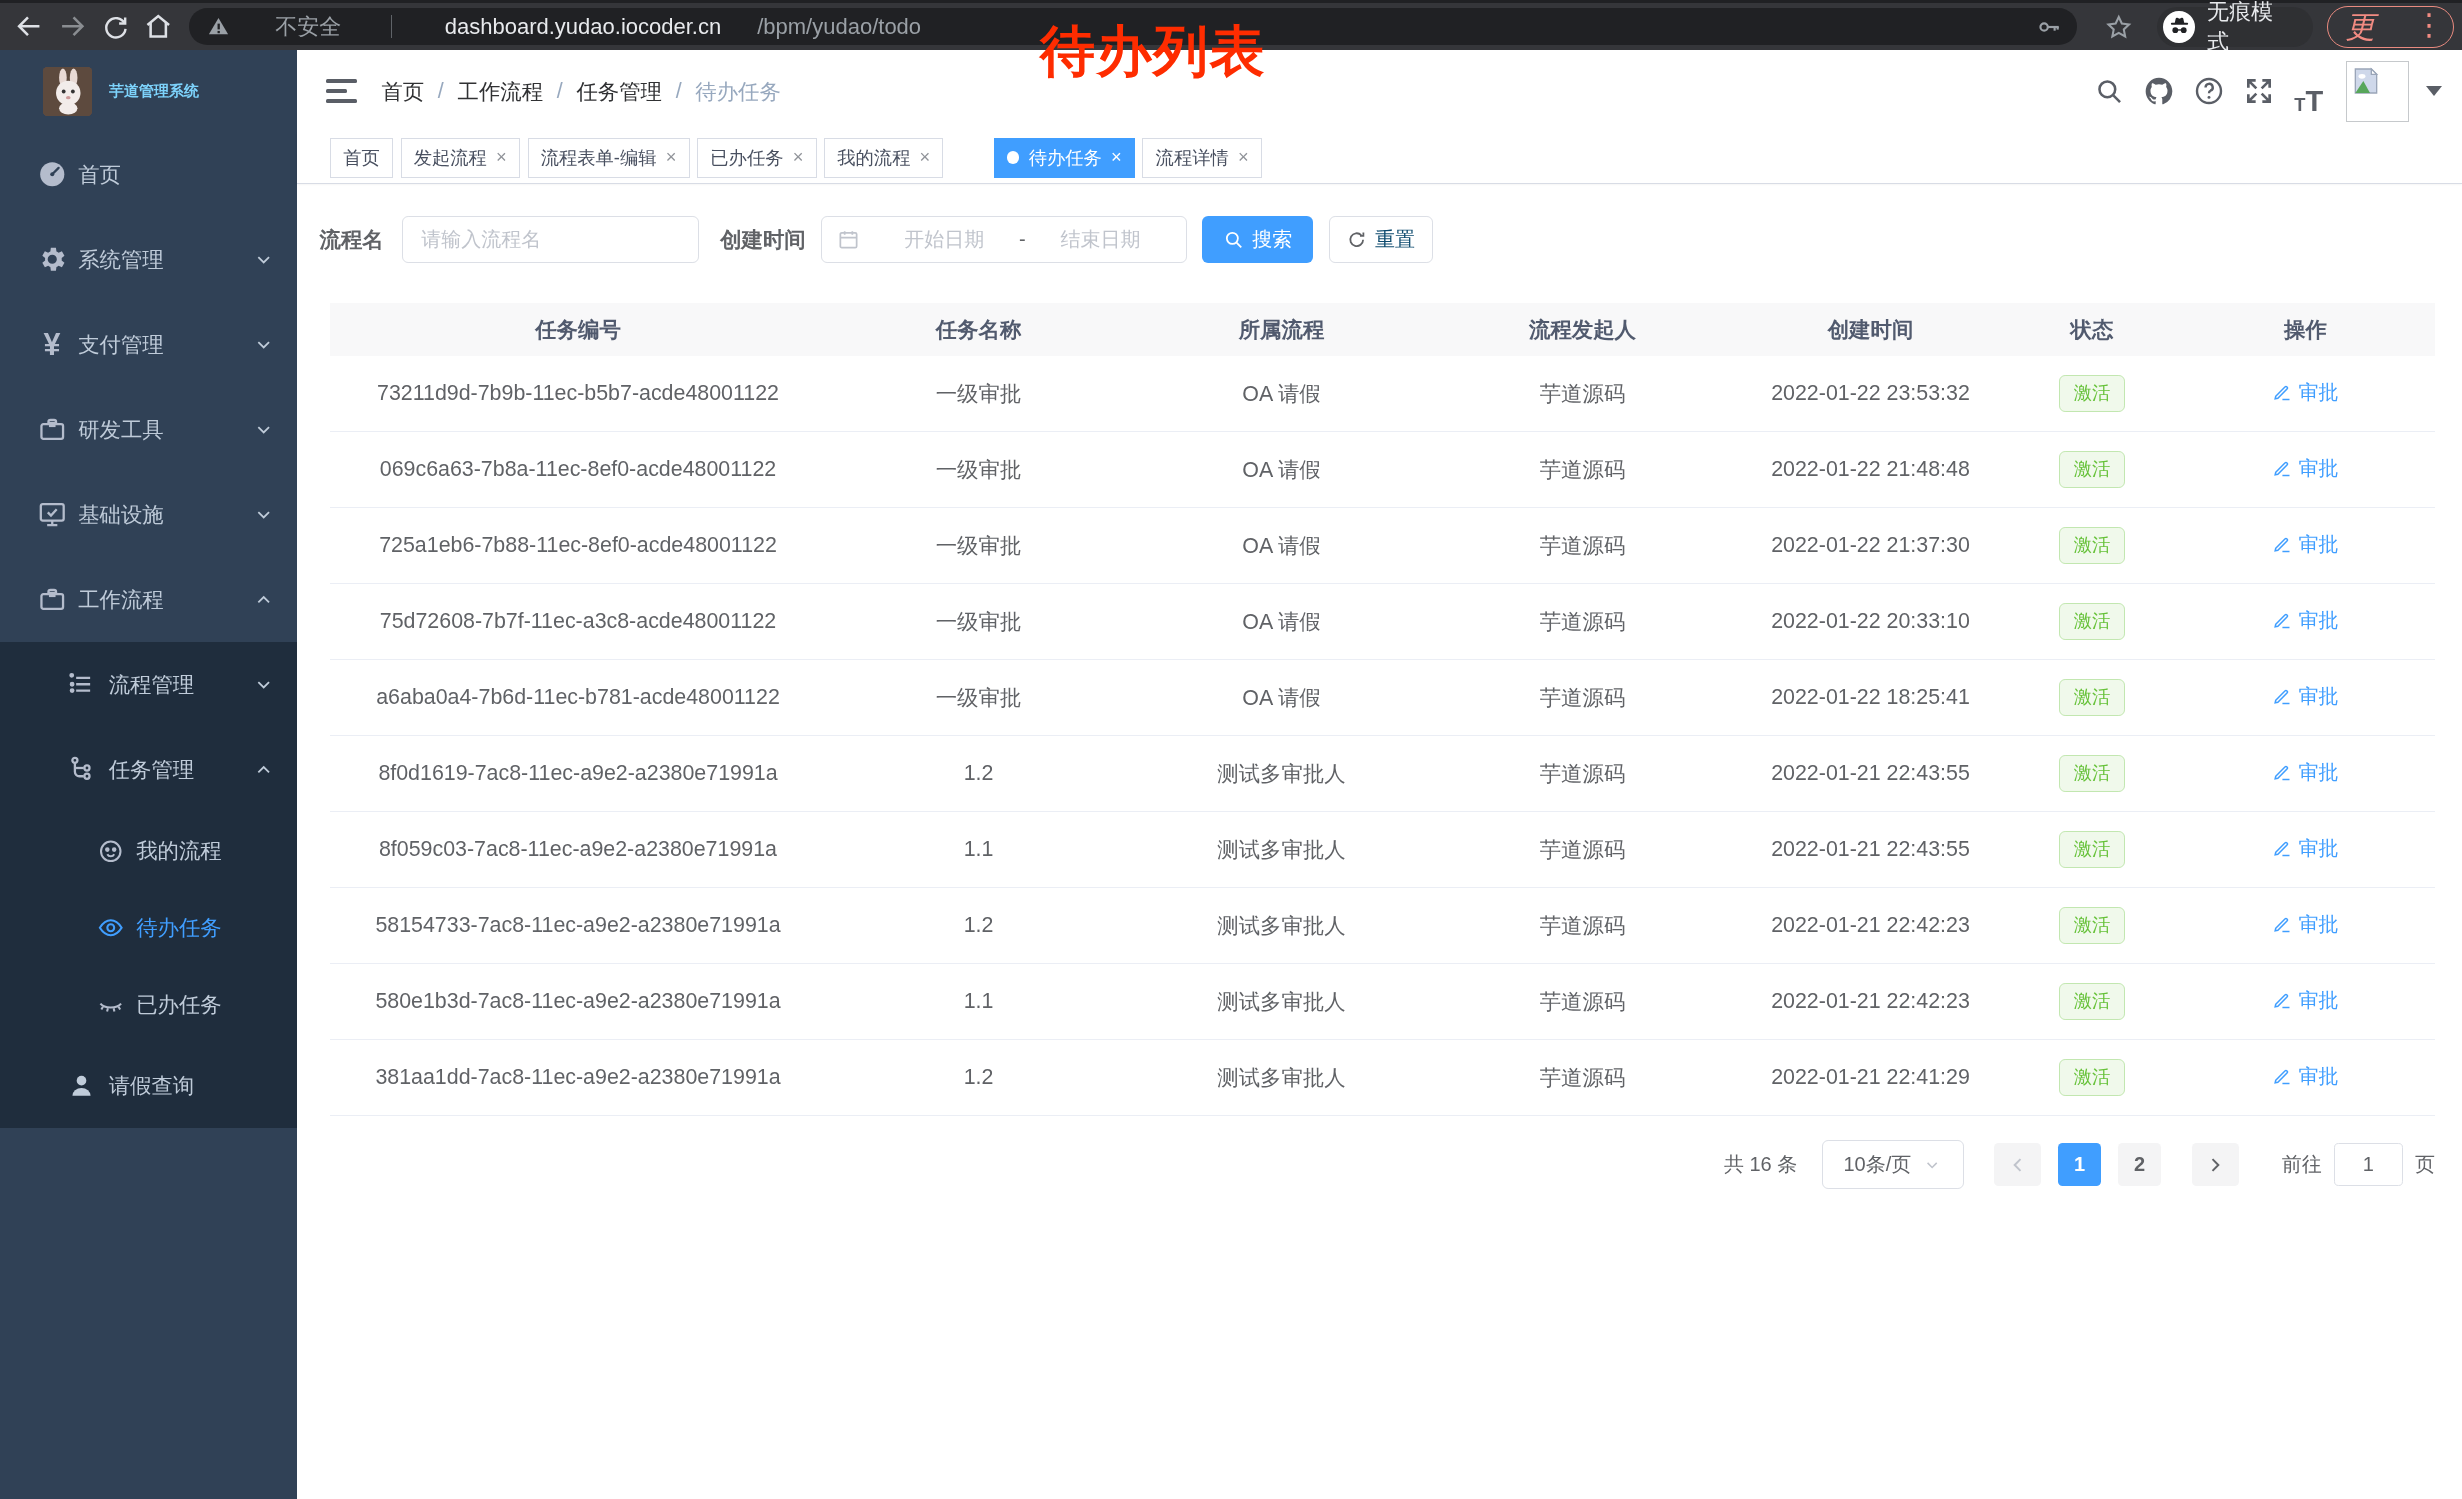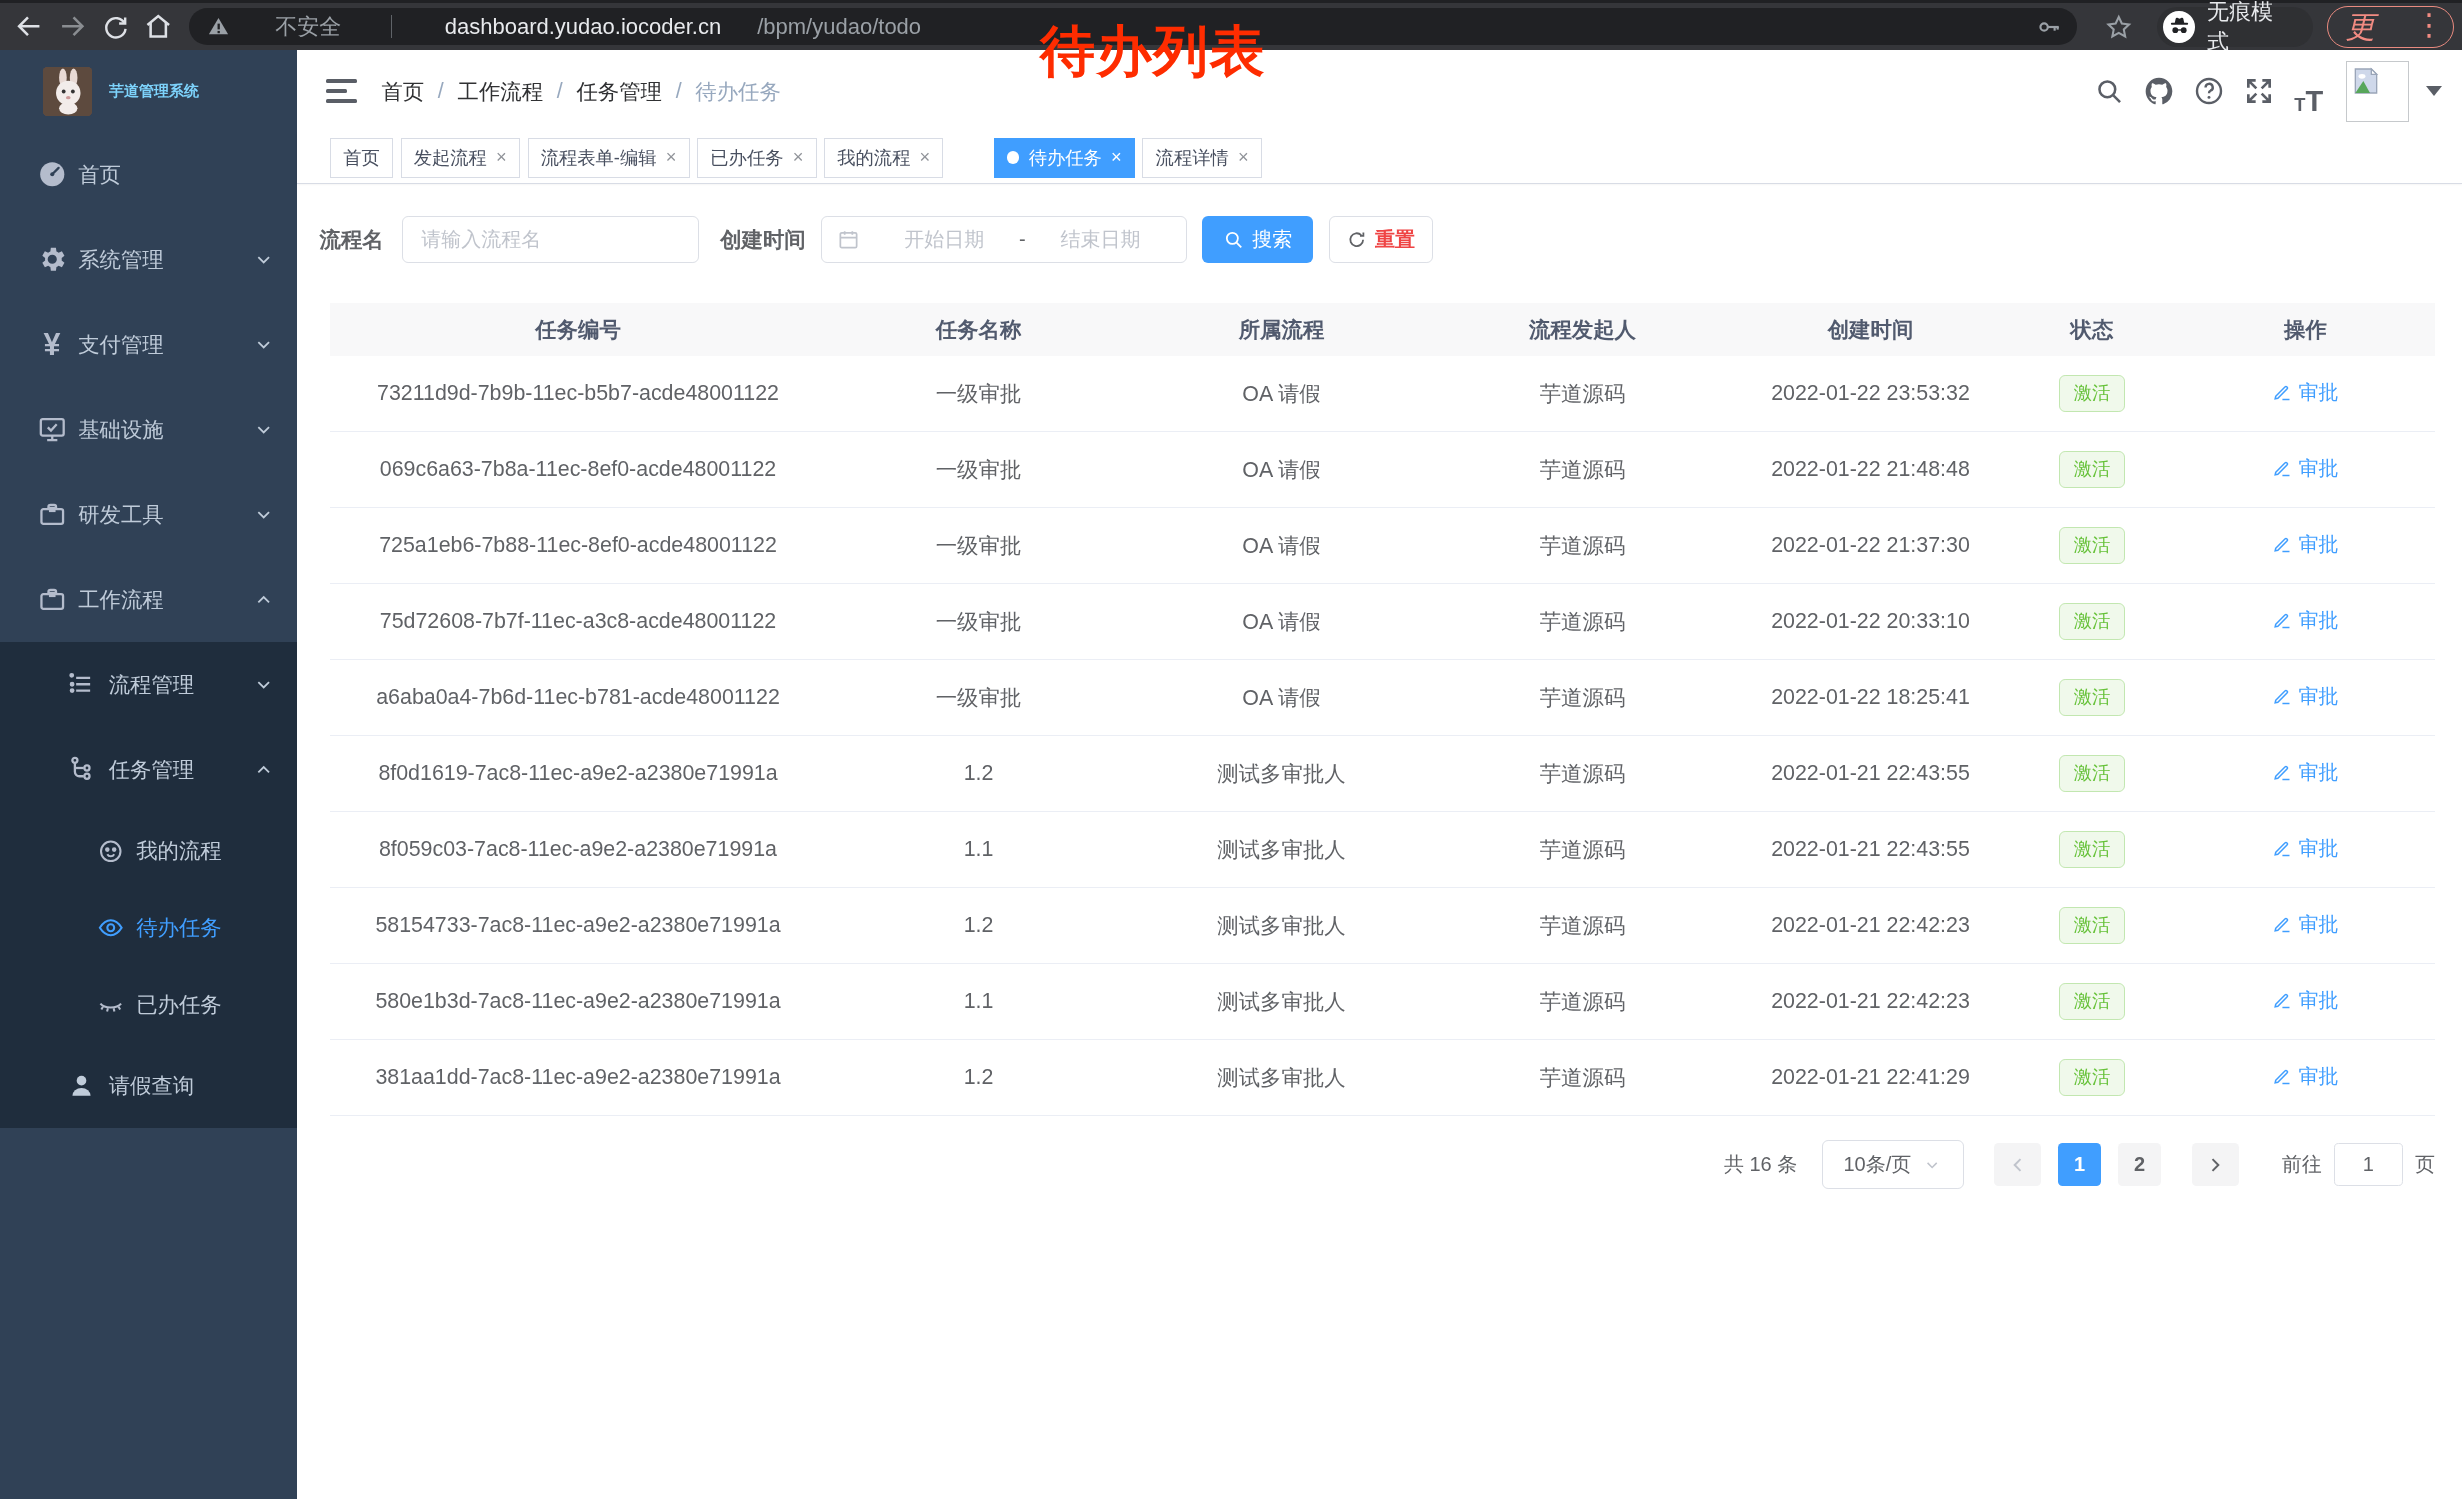--- a/index.html
+++ b/index.html
@@ -86,21 +86,21 @@
   .input{height:47px;border:0.8px solid #dcdfe6;border-radius:6.1px;background:#fff;display:flex;align-items:center;
          box-sizing:border-box;font-size:20px;}
   .name-input{width:297px;padding:0 18.3px;color:#c0c4cc;}
   .date-input{width:366px;padding:0 15.3px;color:#c0c4cc;}
   .date-input .cal{margin-right:13.7px;color:#c0c4cc;}
   .date-input .dph{flex:1;text-align:center;}
   .date-input .dsep{color:#606266;margin:0 4.6px;}
   .btn{height:47px;border-radius:6.1px;display:flex;align-items:center;justify-content:center;font-size:20px;
        cursor:pointer;box-sizing:border-box;}
   .btn-primary{background:#409EFF;color:#fff;width:111px;margin-left:15.3px;}
-  .btn-plain{background:#fff;border:0.8px solid #dcdfe6;color:#ef4444;width:104px;margin-left:15.3px;font-weight:bold;}
+  .btn-plain{background:#fff;border:0.8px solid #dcdfe6;color:#0c4a6e;width:104px;margin-left:15.3px;}
   .btn svg{margin-right:7.6px;}
 
   
   .table{margin:40px 0 0 33px;width:2105px;font-size:21.4px;color:#606266;}
   .tr{display:flex;align-items:center;height:75px;border-bottom:0.8px solid #ebeef5;}
   .thead{height:53px;background:#f8f8f9;color:#515a6e;font-weight:bold;border-bottom:none;}
   .td{text-align:center;box-sizing:border-box;padding:0 7.6px;overflow:hidden;white-space:nowrap;}
   .c1{width:496px;} .c2{width:305px;} .c3{width:301px;} .c4{width:301px;} .c5{width:275px;}
   .c6{width:168px;} .c7{width:259px;}
   .badge{display:inline-block;background:#f0f9eb;border:0.8px solid #c2e7b0;color:#67c23a;font-size:18.3px;
@@ -249,42 +249,42 @@
       <span class="chev">
           <svg width="21.4" height="21.4" viewBox="0 0 24 24" fill="none" stroke="currentColor" stroke-width="2">
             <path d="M6 9 L12 15 L18 9"></path>
           </svg>
         </span>
     </div>
 
     <div class="side-item">
       <span class="s-icon">
         <svg width="30.5" height="30.5" viewBox="0 0 24 24" fill="none" stroke="currentColor" stroke-width="1.8">
+            <rect x="3.5" y="8" width="17" height="11.5" rx="1.5"></rect>
+            <path d="M9 8 V6.3 A1.6 1.6 0 0 1 10.6 4.7 H13.4 A1.6 1.6 0 0 1 15 6.3 V8"></path>
+            <rect x="10.3" y="7" width="3.4" height="2.4"></rect>
+          </svg>
+      </span>
+      <span>研发工具</span>
+      <span class="chev">
+          <svg width="21.4" height="21.4" viewBox="0 0 24 24" fill="none" stroke="currentColor" stroke-width="2">
+            <path d="M6 9 L12 15 L18 9"></path>
+          </svg>
+        </span>
+    </div>
+
+    <div class="side-item">
+      <span class="s-icon">
+        <svg width="30.5" height="30.5" viewBox="0 0 24 24" fill="none" stroke="currentColor" stroke-width="1.8">
             <rect x="3" y="4" width="18" height="13" rx="1.5"></rect>
             <path d="M8.5 10.5 L11 13 L15.5 8"></path>
             <path d="M12 17 V20 M8 20.5 H16"></path>
           </svg>
       </span>
       <span>基础设施</span>
-      <span class="chev">
-          <svg width="21.4" height="21.4" viewBox="0 0 24 24" fill="none" stroke="currentColor" stroke-width="2">
-            <path d="M6 9 L12 15 L18 9"></path>
-          </svg>
-        </span>
-    </div>
-
-    <div class="side-item">
-      <span class="s-icon">
-        <svg width="30.5" height="30.5" viewBox="0 0 24 24" fill="none" stroke="currentColor" stroke-width="1.8">
-            <rect x="3.5" y="8" width="17" height="11.5" rx="1.5"></rect>
-            <path d="M9 8 V6.3 A1.6 1.6 0 0 1 10.6 4.7 H13.4 A1.6 1.6 0 0 1 15 6.3 V8"></path>
-            <rect x="10.3" y="7" width="3.4" height="2.4"></rect>
-          </svg>
-      </span>
-      <span>研发工具</span>
       <span class="chev">
           <svg width="21.4" height="21.4" viewBox="0 0 24 24" fill="none" stroke="currentColor" stroke-width="2">
             <path d="M6 9 L12 15 L18 9"></path>
           </svg>
         </span>
     </div>
 
     <div class="side-item">
       <span class="s-icon">
         <svg width="30.5" height="30.5" viewBox="0 0 24 24" fill="none" stroke="currentColor" stroke-width="1.8">

